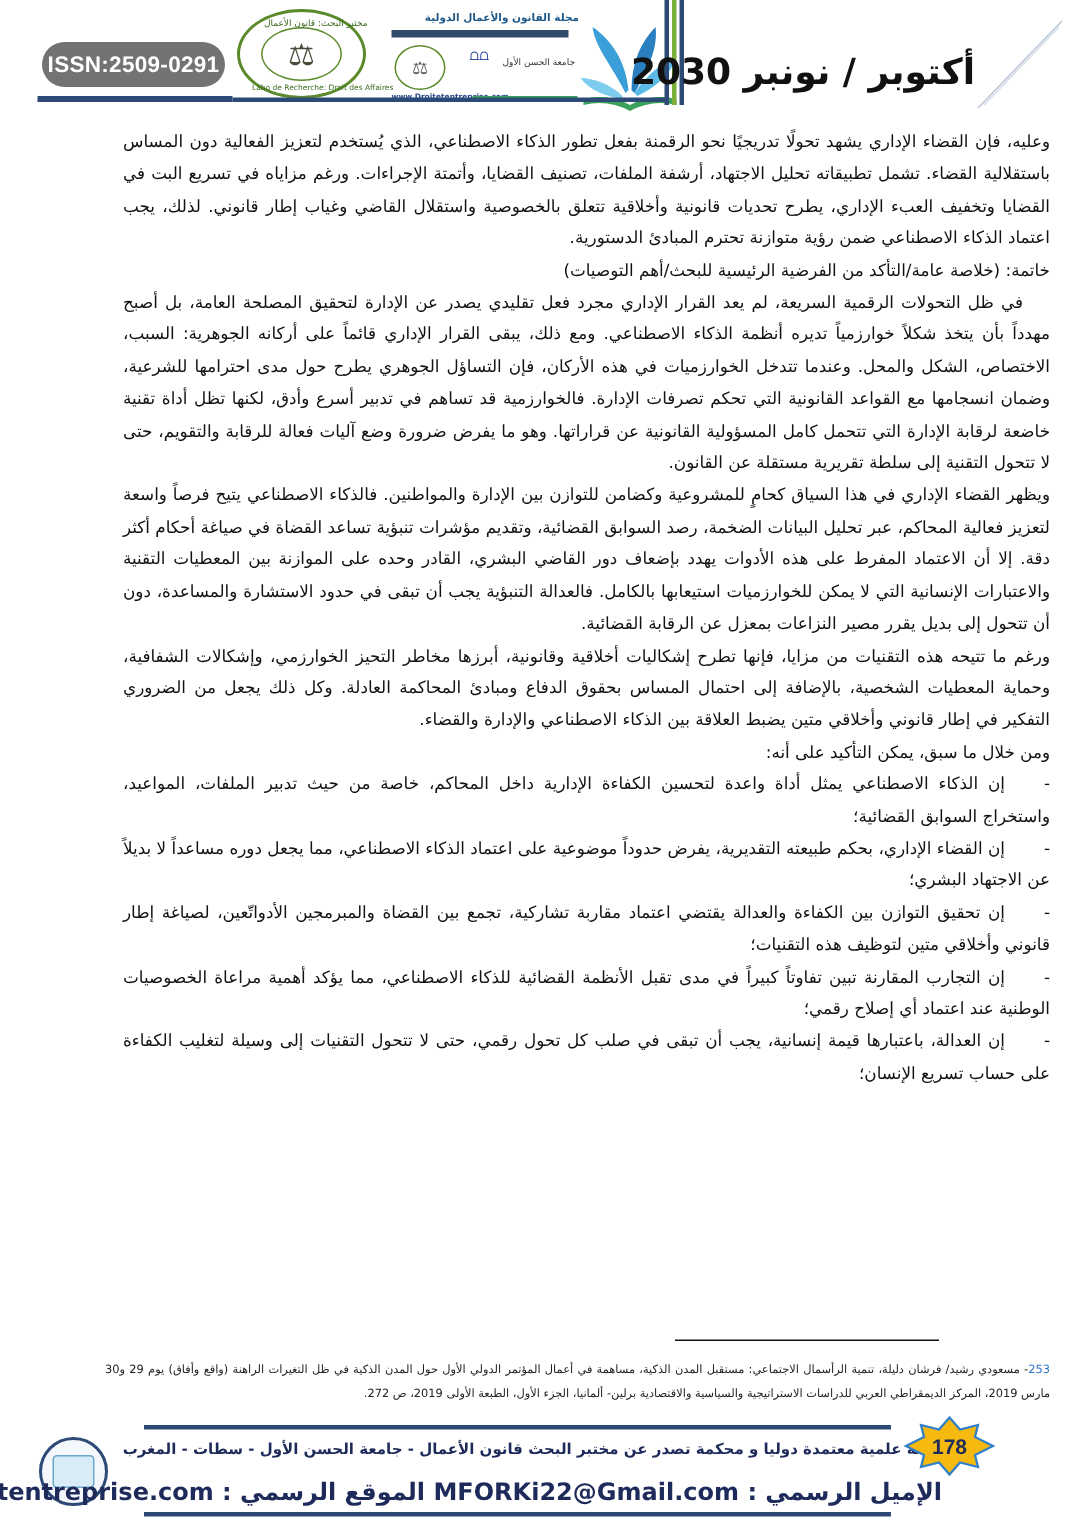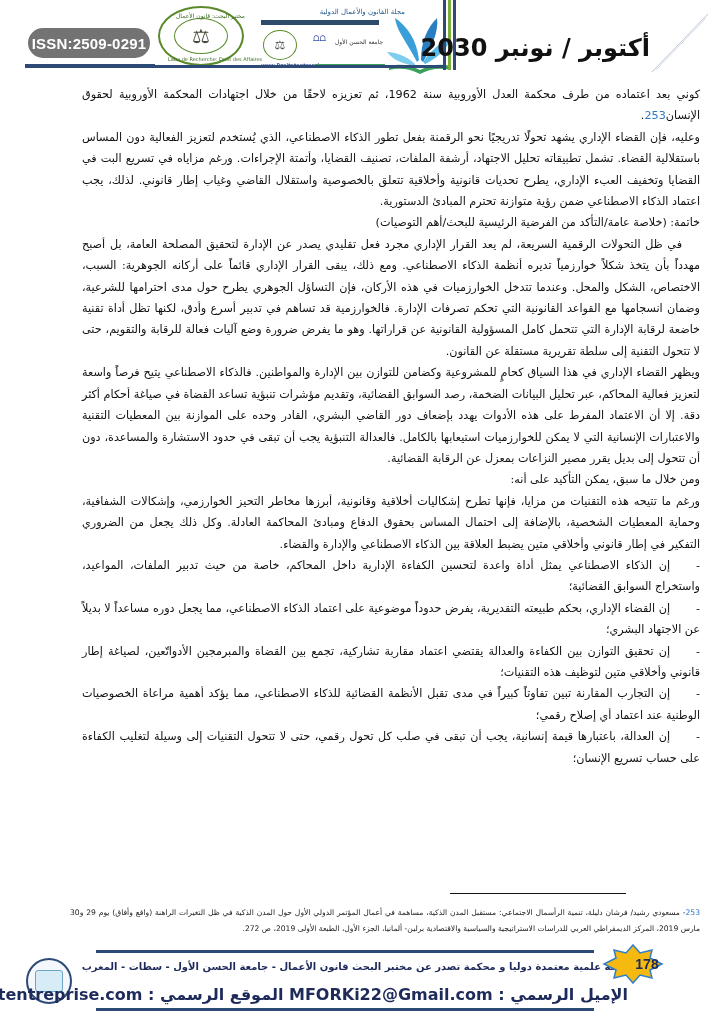--- a/index.html
+++ b/index.html
@@ -17,21 +17,21 @@
   .lab-seal {
     position: absolute; left: 158px; top: 6px; width: 86px; height: 60px;
     border: 2px solid #5a8a2a; border-radius: 50%;
     display: flex; align-items: center; justify-content: center;
   }
   .lab-seal .inner { width: 54px; height: 36px; border: 1px solid #5a8a2a; border-radius: 50%; display:flex; align-items:center; justify-content:center; }
   .scales { font-size: 20px; color: #4a4a3a; line-height: 1; }
   .seal-text { position: absolute; font-size: 6px; color: #3b6b1f; white-space: nowrap; }
 
   .journal-logo { position: absolute; left: 255px; top: 4px; width: 200px; height: 68px; }
-  .journal-logo .jtitle { position: absolute; right: 50px; top: 4px; font-size: 7px; color: #1f5a8a; font-weight: normal; white-space: nowrap; direction: rtl; }
+  .journal-logo .jtitle { position: absolute; right: 69px; top: 4px; font-size: 7px; color: #1f5a8a; font-weight: bold; white-space: nowrap; direction: rtl; }
   .journal-logo .jbar { position: absolute; left: 6px; top: 16px; width: 118px; height: 5px; background: #2f4b6c; }
   .journal-logo .mini-seal { position: absolute; left: 8px; top: 26px; width: 34px; height: 30px; border: 1.5px solid #5a8a2a; border-radius: 50%; display:flex; align-items:center; justify-content:center; font-size: 12px; color:#555; }
   .journal-logo .uh { position: absolute; left: 58px; top: 28px; font-size: 10px; color: #3a4ea0; }
   .journal-logo .univ { position: absolute; left: 80px; top: 34px; font-size: 6px; color: #333; direction: rtl; white-space: nowrap; }
   .journal-logo .url { position: absolute; left: 6px; top: 58px; font-size: 5px; color: #2a4a8a; font-weight: bold; white-space: nowrap; }
   .journal-logo .greenline { position: absolute; left: 60px; top: 60px; width: 70px; height: 2px; background: #3aa05a; }
   .book { position: absolute; left: 132px; top: 8px; width: 66px; height: 62px; }
 
   .vbars { position: absolute; left: 443px; top: 0; width: 14px; height: 70px; }
   .vbars span { position: absolute; top: 0; width: 3px; height: 70px; }
@@ -82,21 +82,21 @@
   }
   .footer-line2 {
     position: absolute; right: 96px; top: 985px; width: 520px; direction: rtl; text-align: center;
     font-size: 16px; font-weight: bold; color: #1d2a5a; white-space: nowrap;
   }
   .footer-line2 .ltr { direction: ltr; unicode-bidi: embed; }
   .page-star {
     position: absolute; left: 602px; top: 944px; width: 62px; height: 40px;
   }
   .page-star .pnum {
-    position: absolute; left: 14px; top: 0; width: 62px; height: 40px;
+    position: absolute; left: 0; top: 0; width: 62px; height: 40px;
     display: flex; align-items: center; justify-content: center;
     font-size: 14px; font-weight: bold; color: #1d2a5a; font-family: "Liberation Sans", sans-serif;
   }
   .footer-seal {
     position: absolute; left: 26px; top: 958px; width: 46px; height: 46px; border-radius: 50%;
     border: 2px solid #2d4a77; background: #f4f7fb;
     display: flex; align-items: center; justify-content: center;
   }
   .footer-seal .in { width: 28px; height: 22px; border-radius: 3px; background: #d8ecf7; border: 1px solid #6aa7c9; }
 </style>
@@ -142,29 +142,26 @@
   <svg class="slash-deco" viewBox="0 0 60 62">
     <line x1="58" y1="2" x2="2" y2="60" stroke="#b9c6d6" stroke-width="1"></line>
     <line x1="56" y1="6" x2="6" y2="58" stroke="#d6dde6" stroke-width="1"></line>
   </svg>
 
   <div class="header-rule"></div>
   <div class="header-rule2"></div>
 </div>
 
 <div class="content">
-  <p>
-    <span>كوني بعد اعتماده من طرف محكمة العدل الأوروبية سنة 1962، ثم تعزيزه لاحقًا من خلال اجتهادات المحكمة الأوروبية لحقوق الإنسان</span><span class="fn-ref">253</span><span>.</span>
-  </p>
   <p>وعليه، فإن القضاء الإداري يشهد تحولًا تدريجيًا نحو الرقمنة بفعل تطور الذكاء الاصطناعي، الذي يُستخدم لتعزيز الفعالية دون المساس باستقلالية القضاء. تشمل تطبيقاته تحليل الاجتهاد، أرشفة الملفات، تصنيف القضايا، وأتمتة الإجراءات. ورغم مزاياه في تسريع البت في القضايا وتخفيف العبء الإداري، يطرح تحديات قانونية وأخلاقية تتعلق بالخصوصية واستقلال القاضي وغياب إطار قانوني. لذلك، يجب اعتماد الذكاء الاصطناعي ضمن رؤية متوازنة تحترم المبادئ الدستورية.</p>
   <p class="heading">خاتمة: (خلاصة عامة/التأكد من الفرضية الرئيسية للبحث/أهم التوصيات)</p>
   <p class="indent">في ظل التحولات الرقمية السريعة، لم يعد القرار الإداري مجرد فعل تقليدي يصدر عن الإدارة لتحقيق المصلحة العامة، بل أصبح مهدداً بأن يتخذ شكلاً خوارزمياً تديره أنظمة الذكاء الاصطناعي. ومع ذلك، يبقى القرار الإداري قائماً على أركانه الجوهرية: السبب، الاختصاص، الشكل والمحل. وعندما تتدخل الخوارزميات في هذه الأركان، فإن التساؤل الجوهري يطرح حول مدى احترامها للشرعية، وضمان انسجامها مع القواعد القانونية التي تحكم تصرفات الإدارة. فالخوارزمية قد تساهم في تدبير أسرع وأدق، لكنها تظل أداة تقنية خاضعة لرقابة الإدارة التي تتحمل كامل المسؤولية القانونية عن قراراتها. وهو ما يفرض ضرورة وضع آليات فعالة للرقابة والتقويم، حتى لا تتحول التقنية إلى سلطة تقريرية مستقلة عن القانون.</p>
   <p>ويظهر القضاء الإداري في هذا السياق كحامٍ للمشروعية وكضامن للتوازن بين الإدارة والمواطنين. فالذكاء الاصطناعي يتيح فرصاً واسعة لتعزيز فعالية المحاكم، عبر تحليل البيانات الضخمة، رصد السوابق القضائية، وتقديم مؤشرات تنبؤية تساعد القضاة في صياغة أحكام أكثر دقة. إلا أن الاعتماد المفرط على هذه الأدوات يهدد بإضعاف دور القاضي البشري، القادر وحده على الموازنة بين المعطيات التقنية والاعتبارات الإنسانية التي لا يمكن للخوارزميات استيعابها بالكامل. فالعدالة التنبؤية يجب أن تبقى في حدود الاستشارة والمساعدة، دون أن تتحول إلى بديل يقرر مصير النزاعات بمعزل عن الرقابة القضائية.</p>
+  <p>ورغم ما تتيحه هذه التقنيات من مزايا، فإنها تطرح إشكاليات أخلاقية وقانونية، أبرزها مخاطر التحيز الخوارزمي، وإشكالات الشفافية، وحماية المعطيات الشخصية، بالإضافة إلى احتمال المساس بحقوق الدفاع ومبادئ المحاكمة العادلة. وكل ذلك يجعل من الضروري التفكير في إطار قانوني وأخلاقي متين يضبط العلاقة بين الذكاء الاصطناعي والإدارة والقضاء.</p>
   <p>ومن خلال ما سبق، يمكن التأكيد على أنه:</p>
-  <p>ورغم ما تتيحه هذه التقنيات من مزايا، فإنها تطرح إشكاليات أخلاقية وقانونية، أبرزها مخاطر التحيز الخوارزمي، وإشكالات الشفافية، وحماية المعطيات الشخصية، بالإضافة إلى احتمال المساس بحقوق الدفاع ومبادئ المحاكمة العادلة. وكل ذلك يجعل من الضروري التفكير في إطار قانوني وأخلاقي متين يضبط العلاقة بين الذكاء الاصطناعي والإدارة والقضاء.</p>
 
   <p class="bullet"><span class="dash">-</span><span>إن الذكاء الاصطناعي يمثل أداة واعدة لتحسين الكفاءة الإدارية داخل المحاكم، خاصة من حيث تدبير الملفات، المواعيد، واستخراج السوابق القضائية؛</span></p>
   <p class="bullet"><span class="dash">-</span><span>إن القضاء الإداري، بحكم طبيعته التقديرية، يفرض حدوداً موضوعية على اعتماد الذكاء الاصطناعي، مما يجعل دوره مساعداً لا بديلاً عن الاجتهاد البشري؛</span></p>
   <p class="bullet"><span class="dash">-</span><span>إن تحقيق التوازن بين الكفاءة والعدالة يقتضي اعتماد مقاربة تشاركية، تجمع بين القضاة والمبرمجين الأدواتّعين، لصياغة إطار قانوني وأخلاقي متين لتوظيف هذه التقنيات؛</span></p>
   <p class="bullet"><span class="dash">-</span><span>إن التجارب المقارنة تبين تفاوتاً كبيراً في مدى تقبل الأنظمة القضائية للذكاء الاصطناعي، مما يؤكد أهمية مراعاة الخصوصيات الوطنية عند اعتماد أي إصلاح رقمي؛</span></p>
   <p class="bullet"><span class="dash">-</span><span>إن العدالة، باعتبارها قيمة إنسانية، يجب أن تبقى في صلب كل تحول رقمي، حتى لا تتحول التقنيات إلى وسيلة لتغليب الكفاءة على حساب تسريع الإنسان؛</span></p>
 </div>
 
 <div class="fn-rule"></div>
 <div class="footnote">

